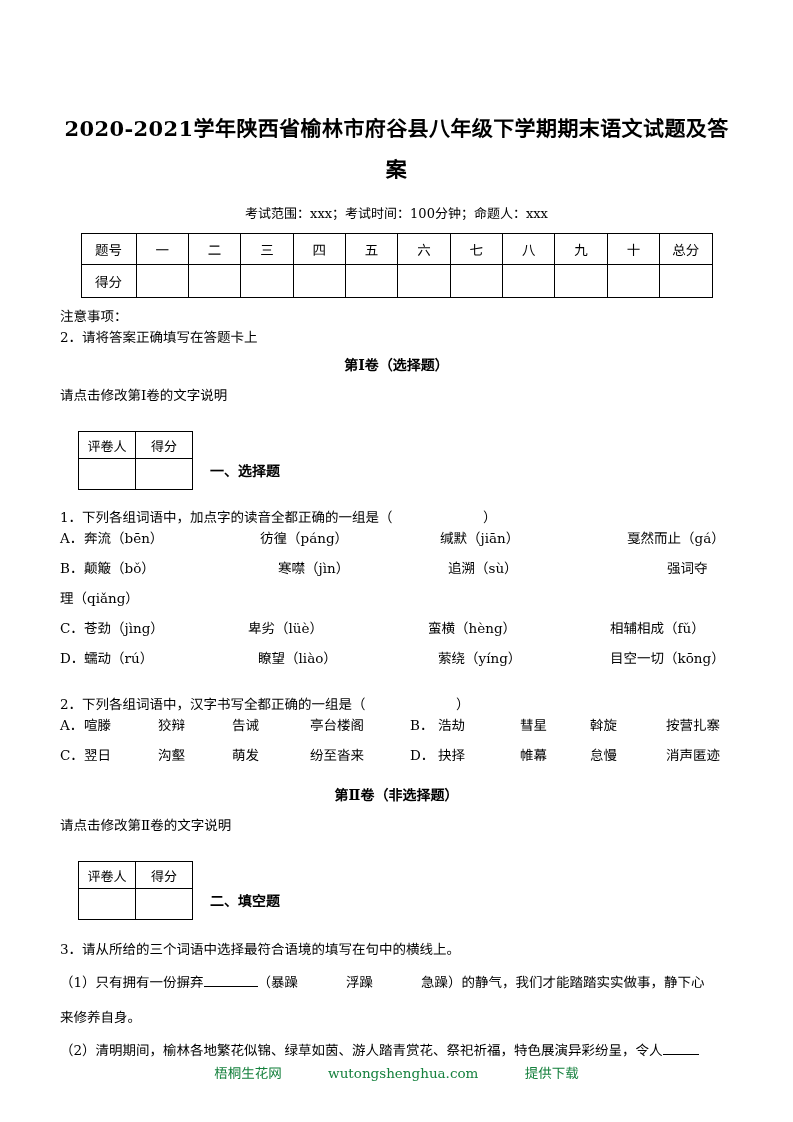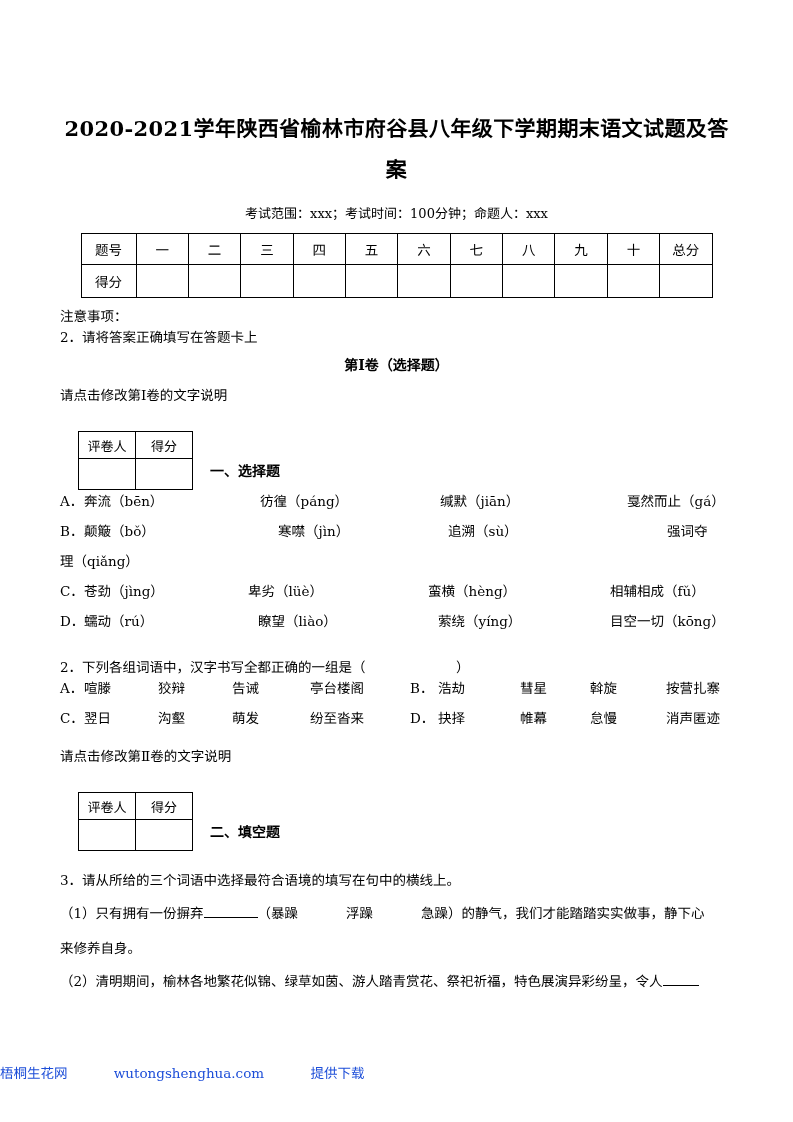--- a/index.html
+++ b/index.html
@@ -172,24 +172,24 @@
   .u-tail { width: 36px; }
 
   .spaced { display: inline-block; }
 
   
   .footer {
     position: absolute;
     left: 0;
     top: 1063px;
     width: 793px;
-    text-align: left;
+    text-align: center;
     font-size: 13.5px;
     line-height: 20px;
-    color: #1d4ed8;
+    color: #15803d;
   }
   .footer .seg { display: inline-block; }
   .footer .seg + .seg { margin-left: 42px; }
 </style>
 </head>
 <body>
 
 <div class="page">
 
   <h1 class="doc-title">2020-2021学年陕西省榆林市府谷县八年级下学期期末语文试题及答案</h1>
@@ -248,20 +248,24 @@
       </tr>
       <tr class="blank">
         <td></td>
         <td></td>
       </tr>
     </tbody>
       </table>
     <div class="part-heading">一、选择题</div>
   </div>
 
+  <div class="q-stem">
+    <span>1．下列各组词语中，加点字的读音全都正确的一组是（</span>
+    <span class="spaced" style="width:86px"></span><span>）</span>
+  </div>
 
   <div class="opt-row">
     <span class="cell" style="left:0px">A．</span>
     <span class="cell" style="left:24px">奔流（bēn）</span>
     <span class="cell" style="left:200px">彷徨（páng）</span>
     <span class="cell" style="left:380px">缄默（jiān）</span>
     <span class="cell" style="left:567px">戛然而止（gá）</span>
   </div>
 
   <div class="opt-row">
@@ -314,20 +318,21 @@
     <span class="cell" style="left:98px">沟壑</span>
     <span class="cell" style="left:172px">萌发</span>
     <span class="cell" style="left:250px">纷至沓来</span>
     <span class="cell" style="left:350px">D．</span>
     <span class="cell" style="left:378px">抉择</span>
     <span class="cell" style="left:460px">帷幕</span>
     <span class="cell" style="left:530px">怠慢</span>
     <span class="cell" style="left:606px">消声匿迹</span>
   </div>
 
+  <div class="section-heading" style="margin-top:8px">第Ⅱ卷（非选择题）</div>
   <div class="section-note">请点击修改第Ⅱ卷的文字说明</div>
 
   <div class="grader-block">
     <table class="grader-table">
       <tbody>
           <tr>
         <td>评卷人</td>
         <td>得分</td>
       </tr>
       <tr class="blank">

